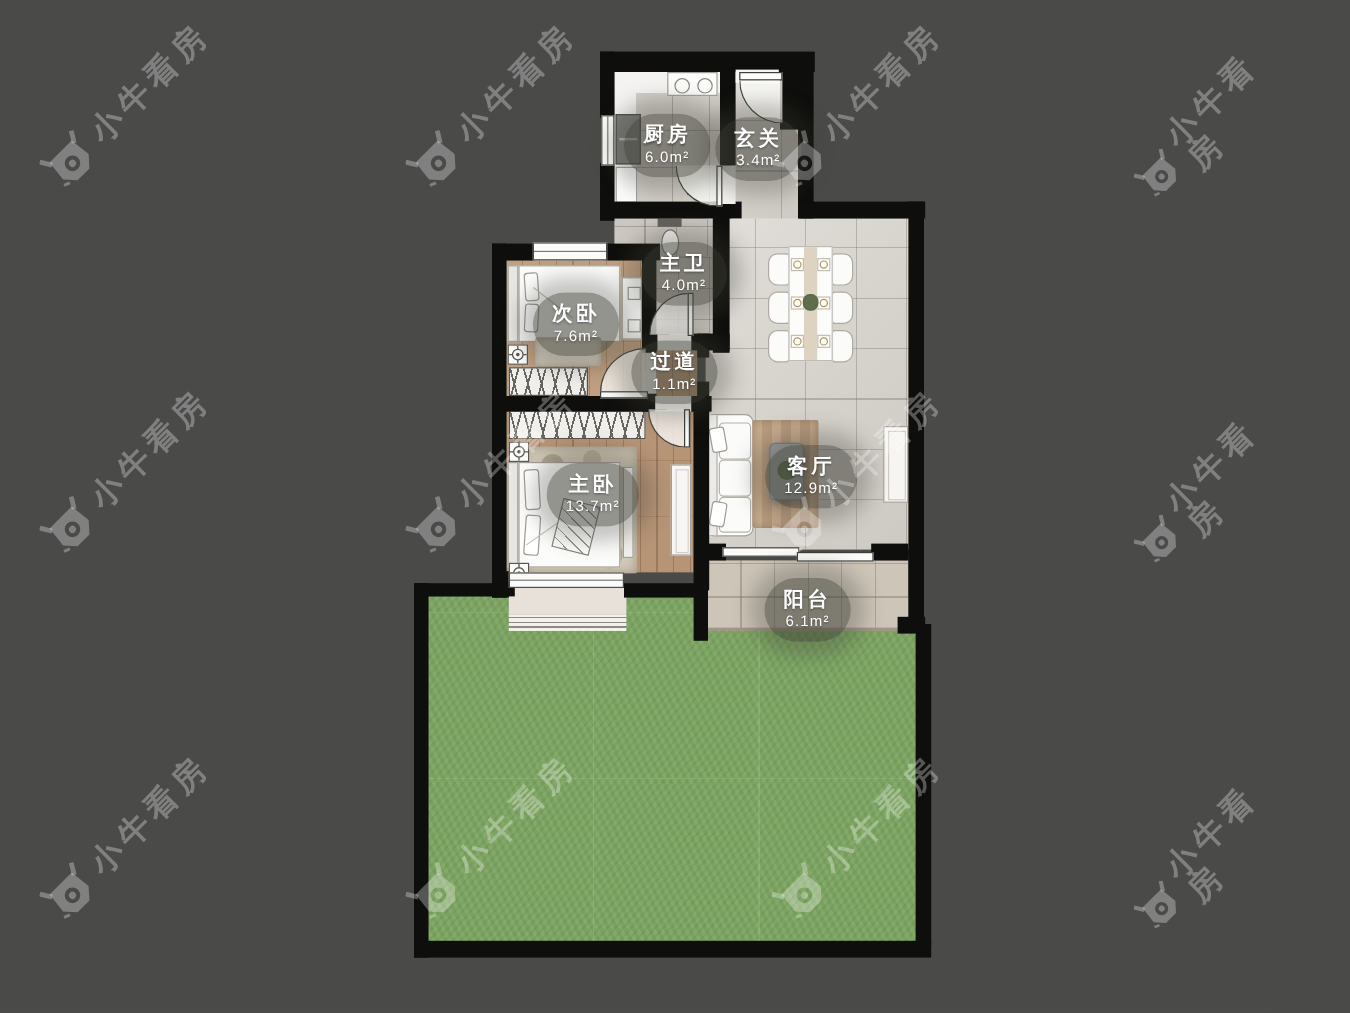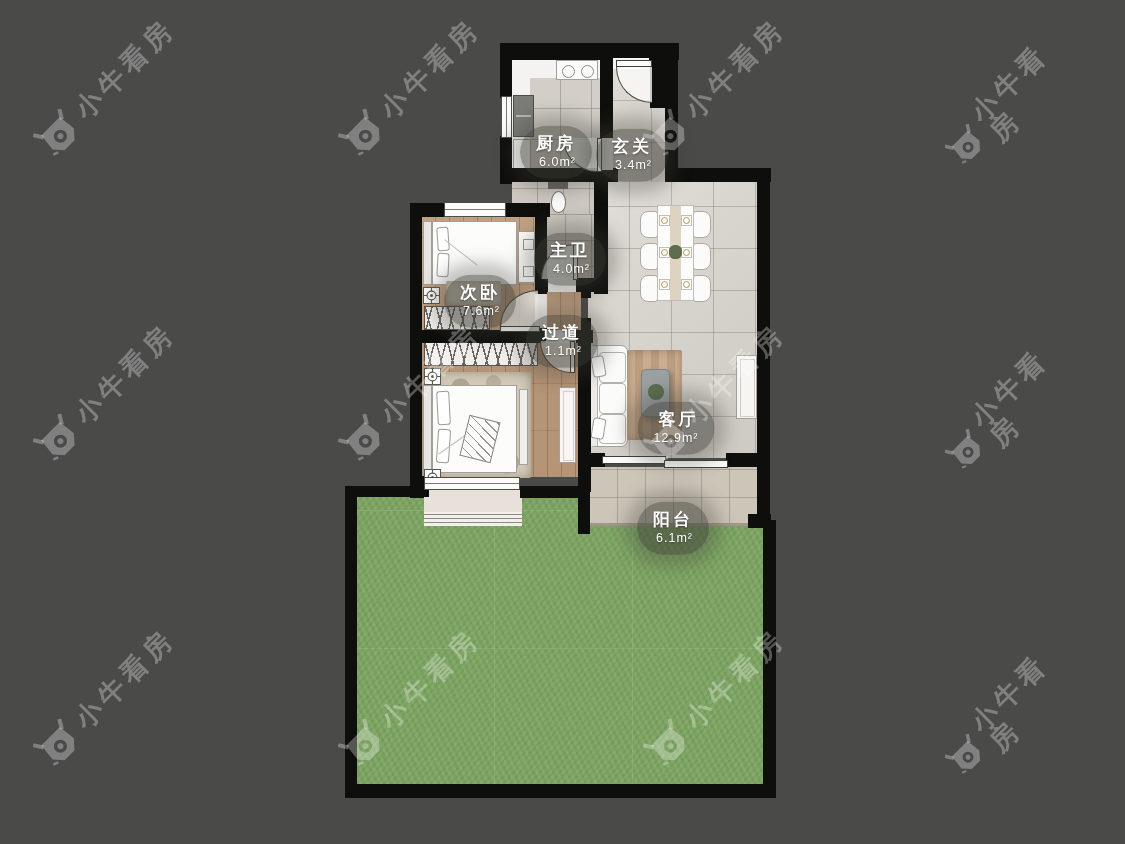--- a/index.html
+++ b/index.html
@@ -52,21 +52,21 @@
   .arc.tl{border-top-width:1.5px;border-left-width:1.5px;border-top-left-radius:100%;}
   .furn{position:absolute;background:#fcfcfb;border:1px solid #a3a09a;box-sizing:border-box;}
   .zig{position:absolute;background-color:#f1efec;border:1px solid #55534e;box-sizing:border-box;
     background-image:
       repeating-linear-gradient(75deg,transparent 0 5px,#68655f 5px 6.5px,transparent 6.5px 11px),
       repeating-linear-gradient(-75deg,transparent 0 5px,#68655f 5px 6.5px,transparent 6.5px 11px);}
   .rug{position:absolute;border-radius:2px;}
   .pill{position:absolute;transform:translate(-50%,-50%);z-index:6;
     background:rgba(62,62,55,.55);border-radius:34px;padding:7px 16px 8px;
     box-shadow:0 0 16px 12px rgba(62,62,55,.30);
-    display:flex;flex-direction:column;align-items:flex-end;color:#fff;white-space:nowrap;margin-top:31px;}
+    display:flex;flex-direction:column;align-items:center;color:#fff;white-space:nowrap;}
   .pill .nm{font-size:17px;font-weight:700;letter-spacing:3px;line-height:1.25;text-shadow:0 1px 2px rgba(0,0,0,.4);}
   .pill .ar{font-size:12.5px;letter-spacing:1px;line-height:1.3;text-shadow:0 1px 2px rgba(0,0,0,.4);}
   .wm{position:absolute;z-index:7;display:flex;align-items:center;gap:9px;
      color:rgba(255,255,255,.30);transform-origin:0 100%;transform:rotate(-45deg);
      pointer-events:none;}
   .wm .txt{font-size:27px;font-weight:600;letter-spacing:5px;line-height:1;}
   .acsym{position:absolute;background:#fdfdfc;border:1px solid #5a5852;box-sizing:border-box;}
   .chair{position:absolute;background:#fbfbfa;border:1px solid #aeaaa3;box-sizing:border-box;}
   .plate{position:absolute;width:11px;height:11px;background:#fff;border:1px solid #c3bfb7;
          box-sizing:border-box;display:flex;align-items:center;justify-content:center;}
@@ -275,21 +275,25 @@
     <span class="ar">7.6m²</span>
   </div>
   <div class="pill" style="left:562px;top:310px;">
     <span class="nm">过道</span>
     <span class="ar">1.1m²</span>
   </div>
   <div class="pill" style="left:676px;top:397px;">
     <span class="nm">客厅</span>
     <span class="ar">12.9m²</span>
   </div>
-  <div class="pill" style="left:673px;top:497px;">
+  <div class="pill" style="left:494px;top:412px;">
+    <span class="nm">主卧</span>
+    <span class="ar">13.7m²</span>
+  </div>
+  <div class="pill" style="left:673px;top:508px;">
     <span class="nm">阳台</span>
     <span class="ar">6.1m²</span>
   </div>
 
   <div class="wm" style="left:59px;top:123px;">
     <svg width="40" height="40" viewBox="0 0 40 40">
         <path d="M7 11 L1.5 2" stroke="currentColor" stroke-width="4" fill="none"></path>
         <path d="M33 11 L38.5 2" stroke="currentColor" stroke-width="4" fill="none"></path>
         <path fill="currentColor" fill-rule="evenodd" d="M7 8 h26 l2 18 -8 9 h-14 l-8 -9 z M20 15.5 a6.5 6.5 0 1 0 0 13 a6.5 6.5 0 1 0 0 -13"></path>
         <circle cx="20" cy="22" r="3" fill="currentColor"></circle>

